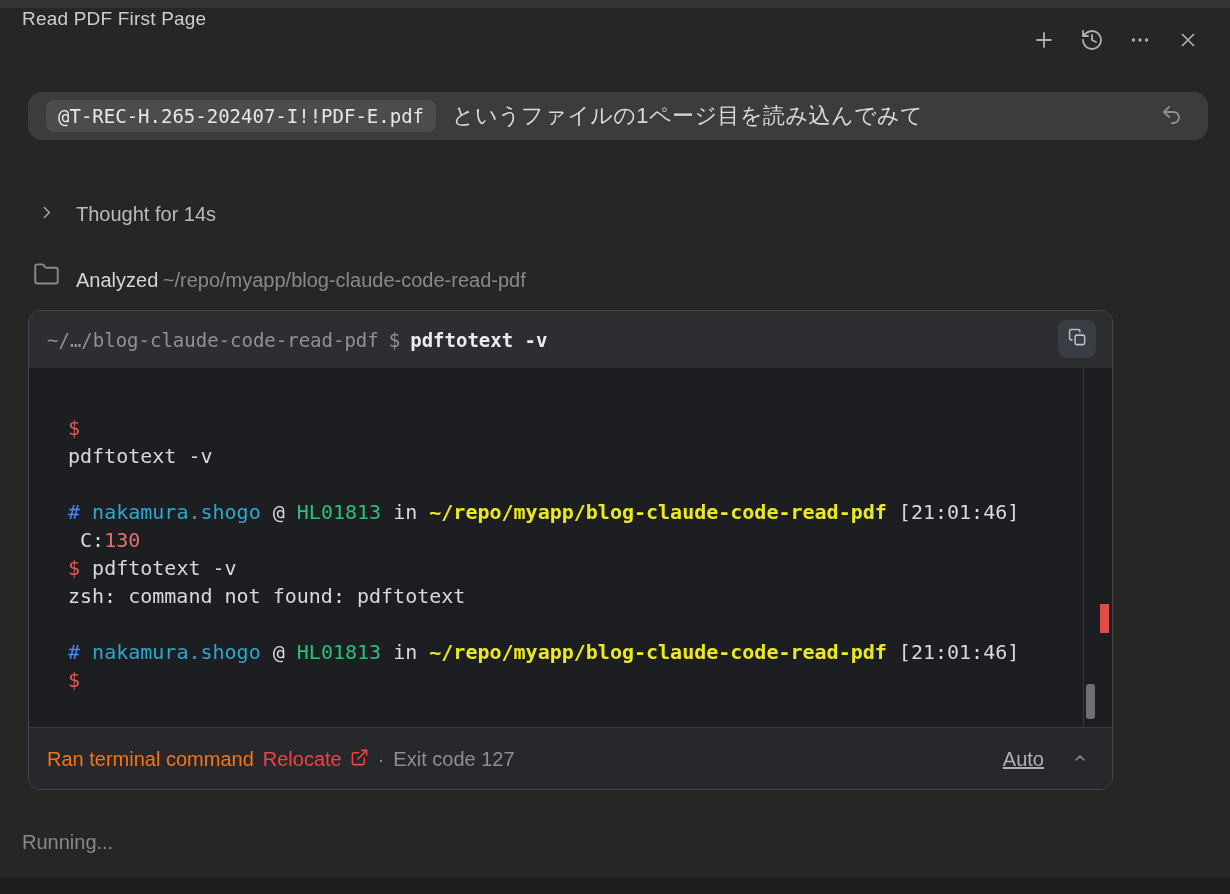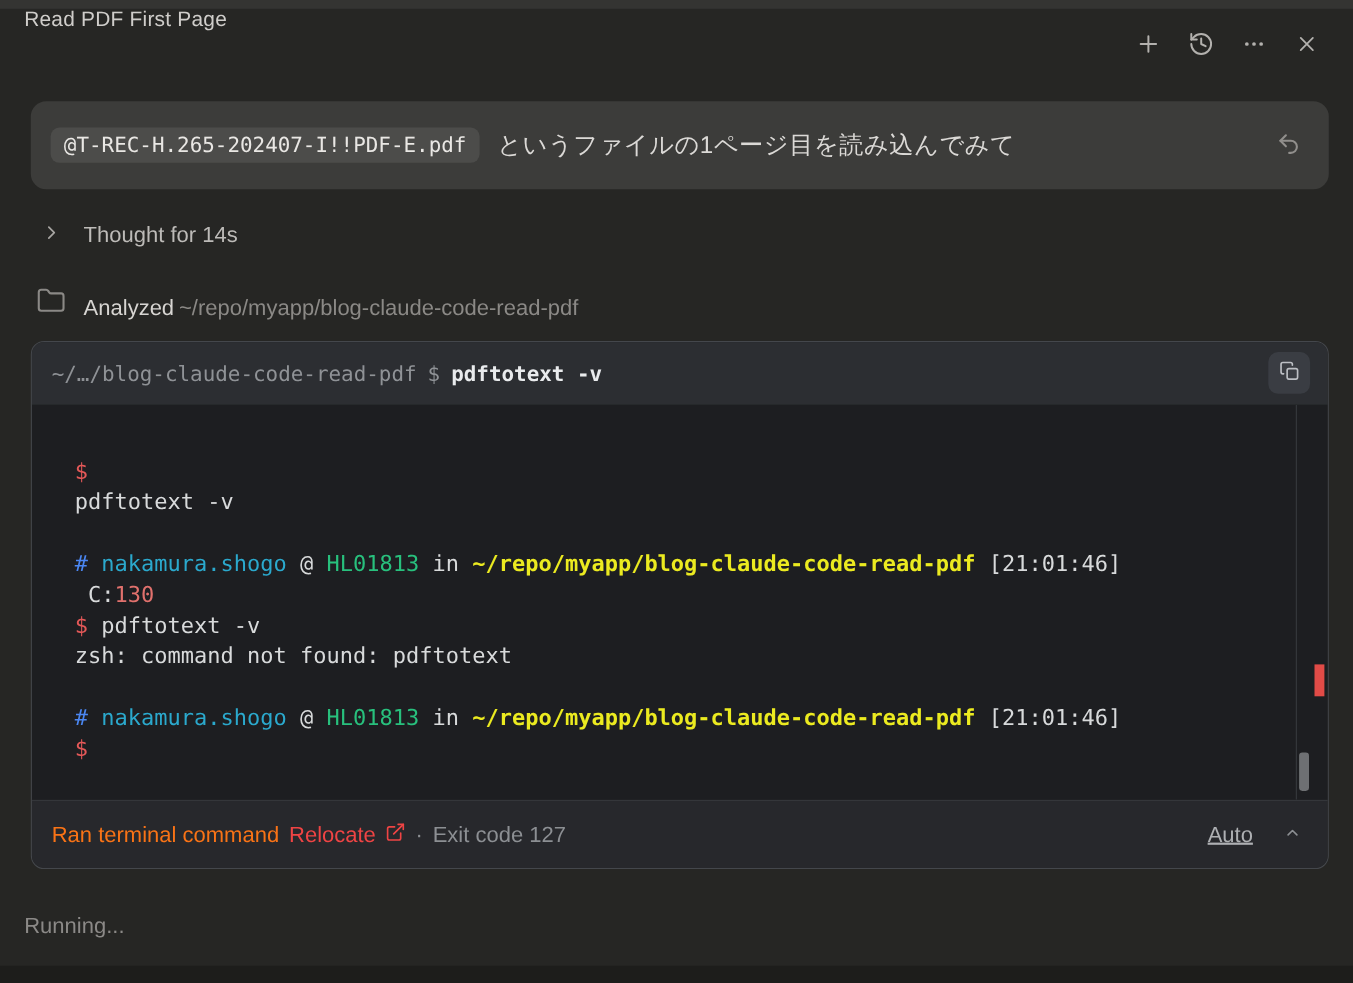--- a/index.html
+++ b/index.html
@@ -17,21 +17,21 @@
   
   .app-header { position:absolute; top:8px; left:0; right:0; height:64px;
     display:flex; padding:0 28px 0 22px; }
   .app-title { font-size:19px; font-weight:500; color:#cfcdca; letter-spacing:.2px; }
   .header-actions { margin-left:auto; display:flex; align-items:center; gap:20px; }
   .icon-btn { width:28px; height:28px; display:flex; align-items:center; justify-content:center;
     background:transparent; border:none; cursor:pointer; color:#b3b1ae; }
   .icon-btn svg { display:block; }
 
   
-  .message-box { position:absolute; left:28px; top:92px; width:1180px; height:80px;
+  .message-box { position:absolute; left:28px; top:92px; width:1180px; height:48px;
     background:#3c3c3a; border-radius:14px; display:flex; align-items:center;
     padding:0 16px 0 18px; }
   .file-chip { font-family:"DejaVu Sans Mono", monospace; font-size:19px; color:#e9e7e4;
     background:#4c4c4a; border-radius:8px; padding:5px 12px; white-space:nowrap; }
   .message-text { font-size:22px; color:#dbd9d6; margin-left:16px; white-space:nowrap;
     letter-spacing:.5px; }
   .undo-btn { margin-left:auto; width:40px; height:40px; display:flex; align-items:center;
     justify-content:center; background:transparent; border:none; cursor:pointer; color:#918f8c; }
 
   
@@ -41,21 +41,21 @@
   .chev { color:#a7a5a2; }
 
   
   .analyzed-row { position:absolute; left:33px; top:256px; height:36px;
     display:flex; align-items:flex-end; gap:16px; }
   .analyzed-label { font-size:20px; color:#d7d5d2; font-weight:500; }
   .analyzed-path { font-size:20px; color:#8b8986; }
   .folder { color:#8b8986; }
 
   
-  .terminal-panel { position:absolute; left:28px; top:310px; width:1180px; height:480px;
+  .terminal-panel { position:absolute; left:28px; top:310px; width:1085px; height:480px;
     border:1px solid #44474c; border-radius:12px; overflow:hidden;
     font-family:"DejaVu Sans Mono", monospace; }
   .term-header { height:57px; background:#2c2e32; display:flex; align-items:center;
     padding:0 18px; font-size:19px; position:relative; }
   .term-header-path { color:#8f9296; }
   .term-header-prompt { color:#8f9296; margin:0 10px; }
   .term-header-cmd { color:#e9ebed; font-weight:bold; }
   .copy-btn { position:absolute; right:16px; top:9px; width:38px; height:38px;
     background:#3a3d43; border:none; border-radius:9px; display:flex; align-items:center;
     justify-content:center; cursor:pointer; color:#bcbfc4; }

